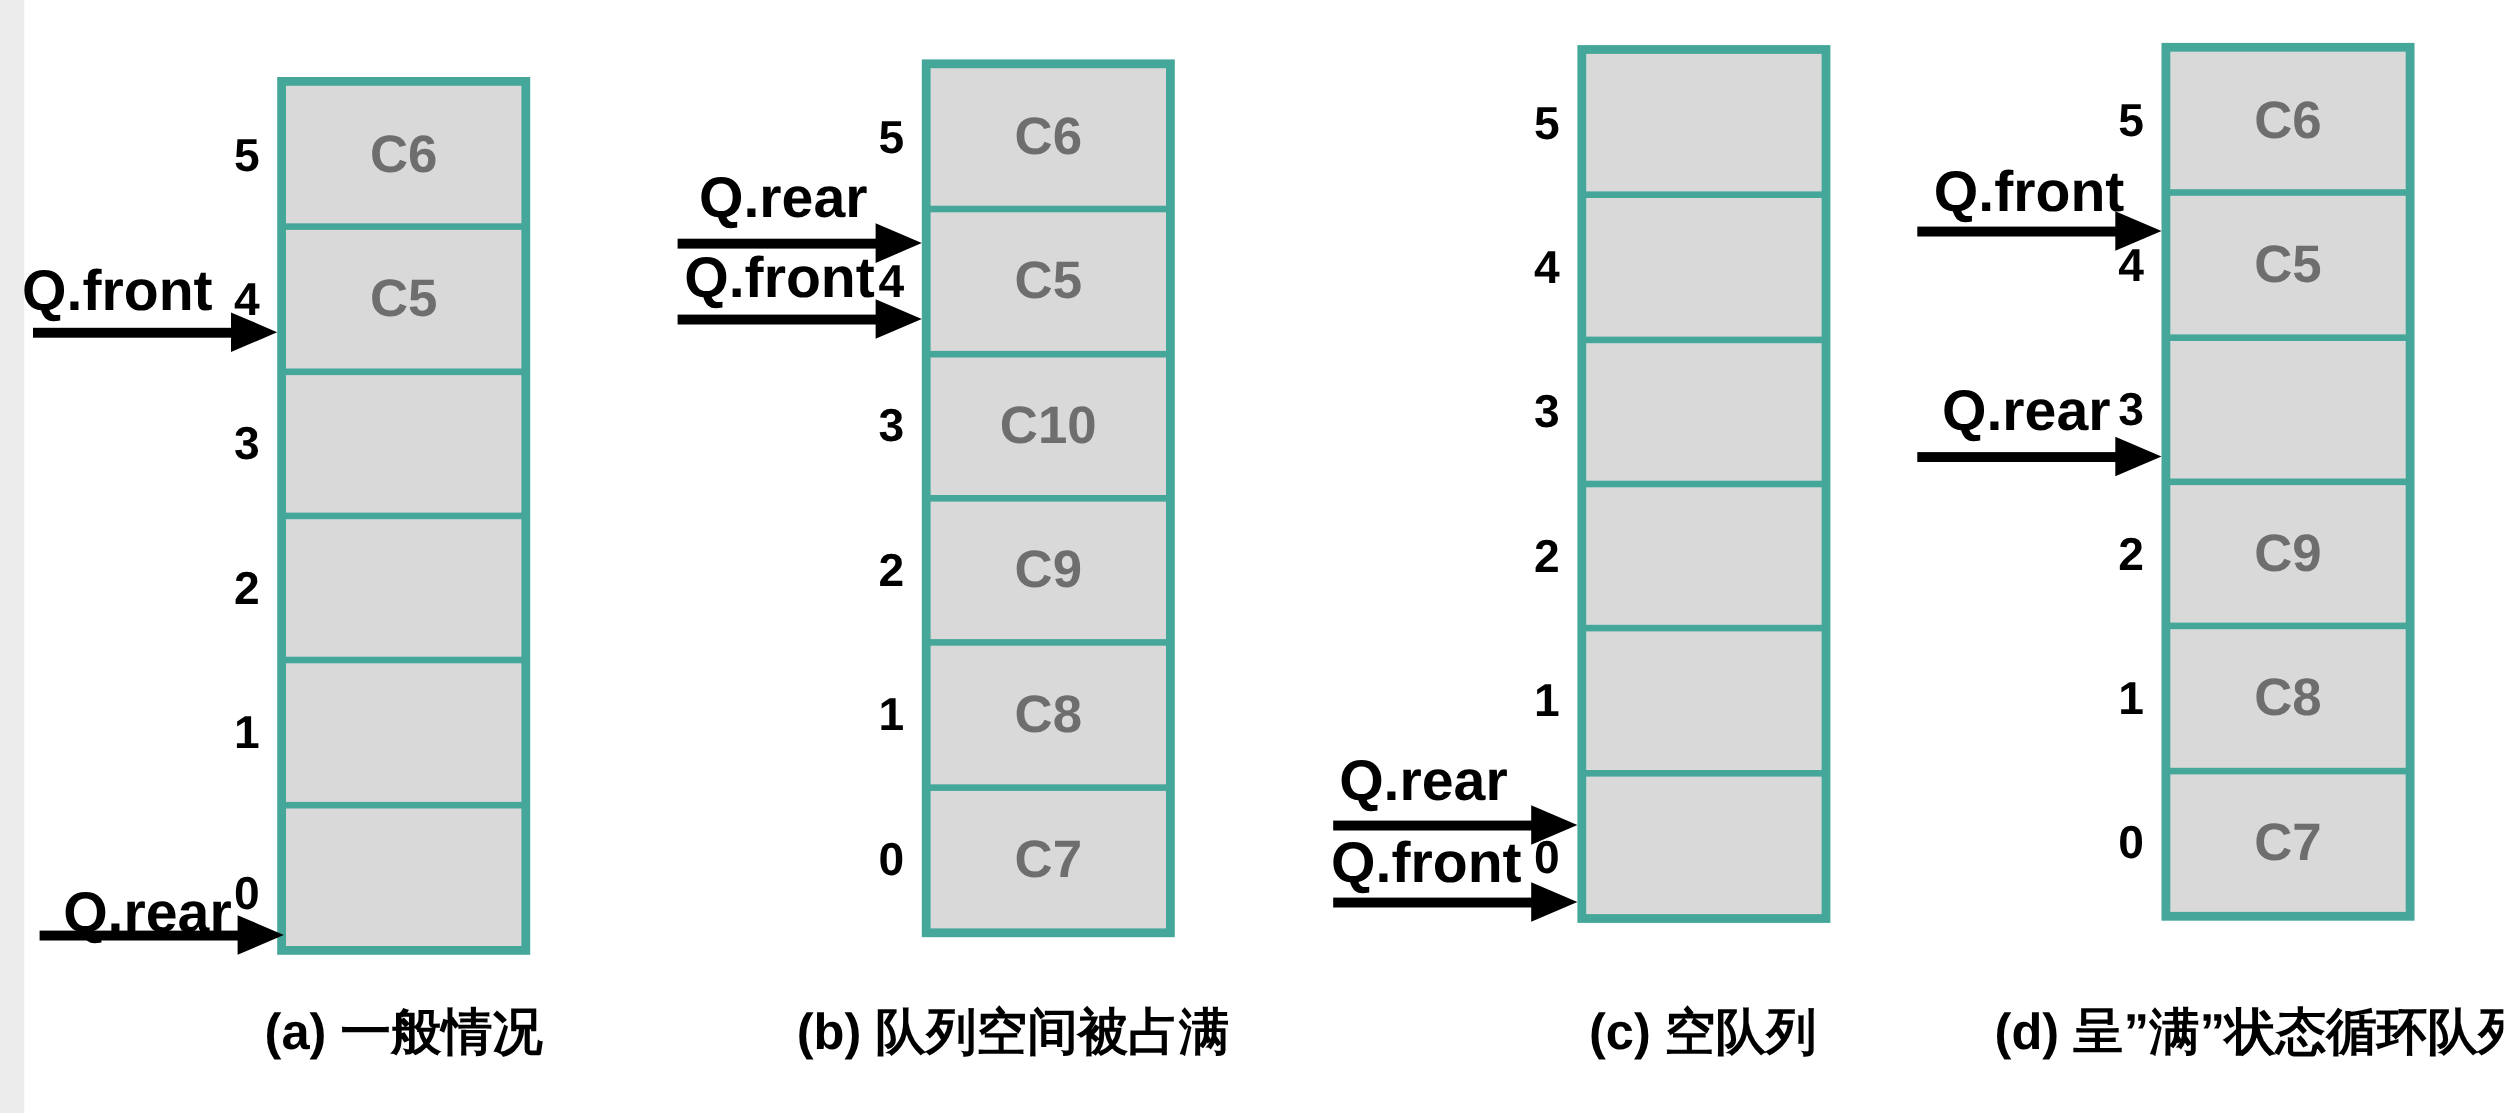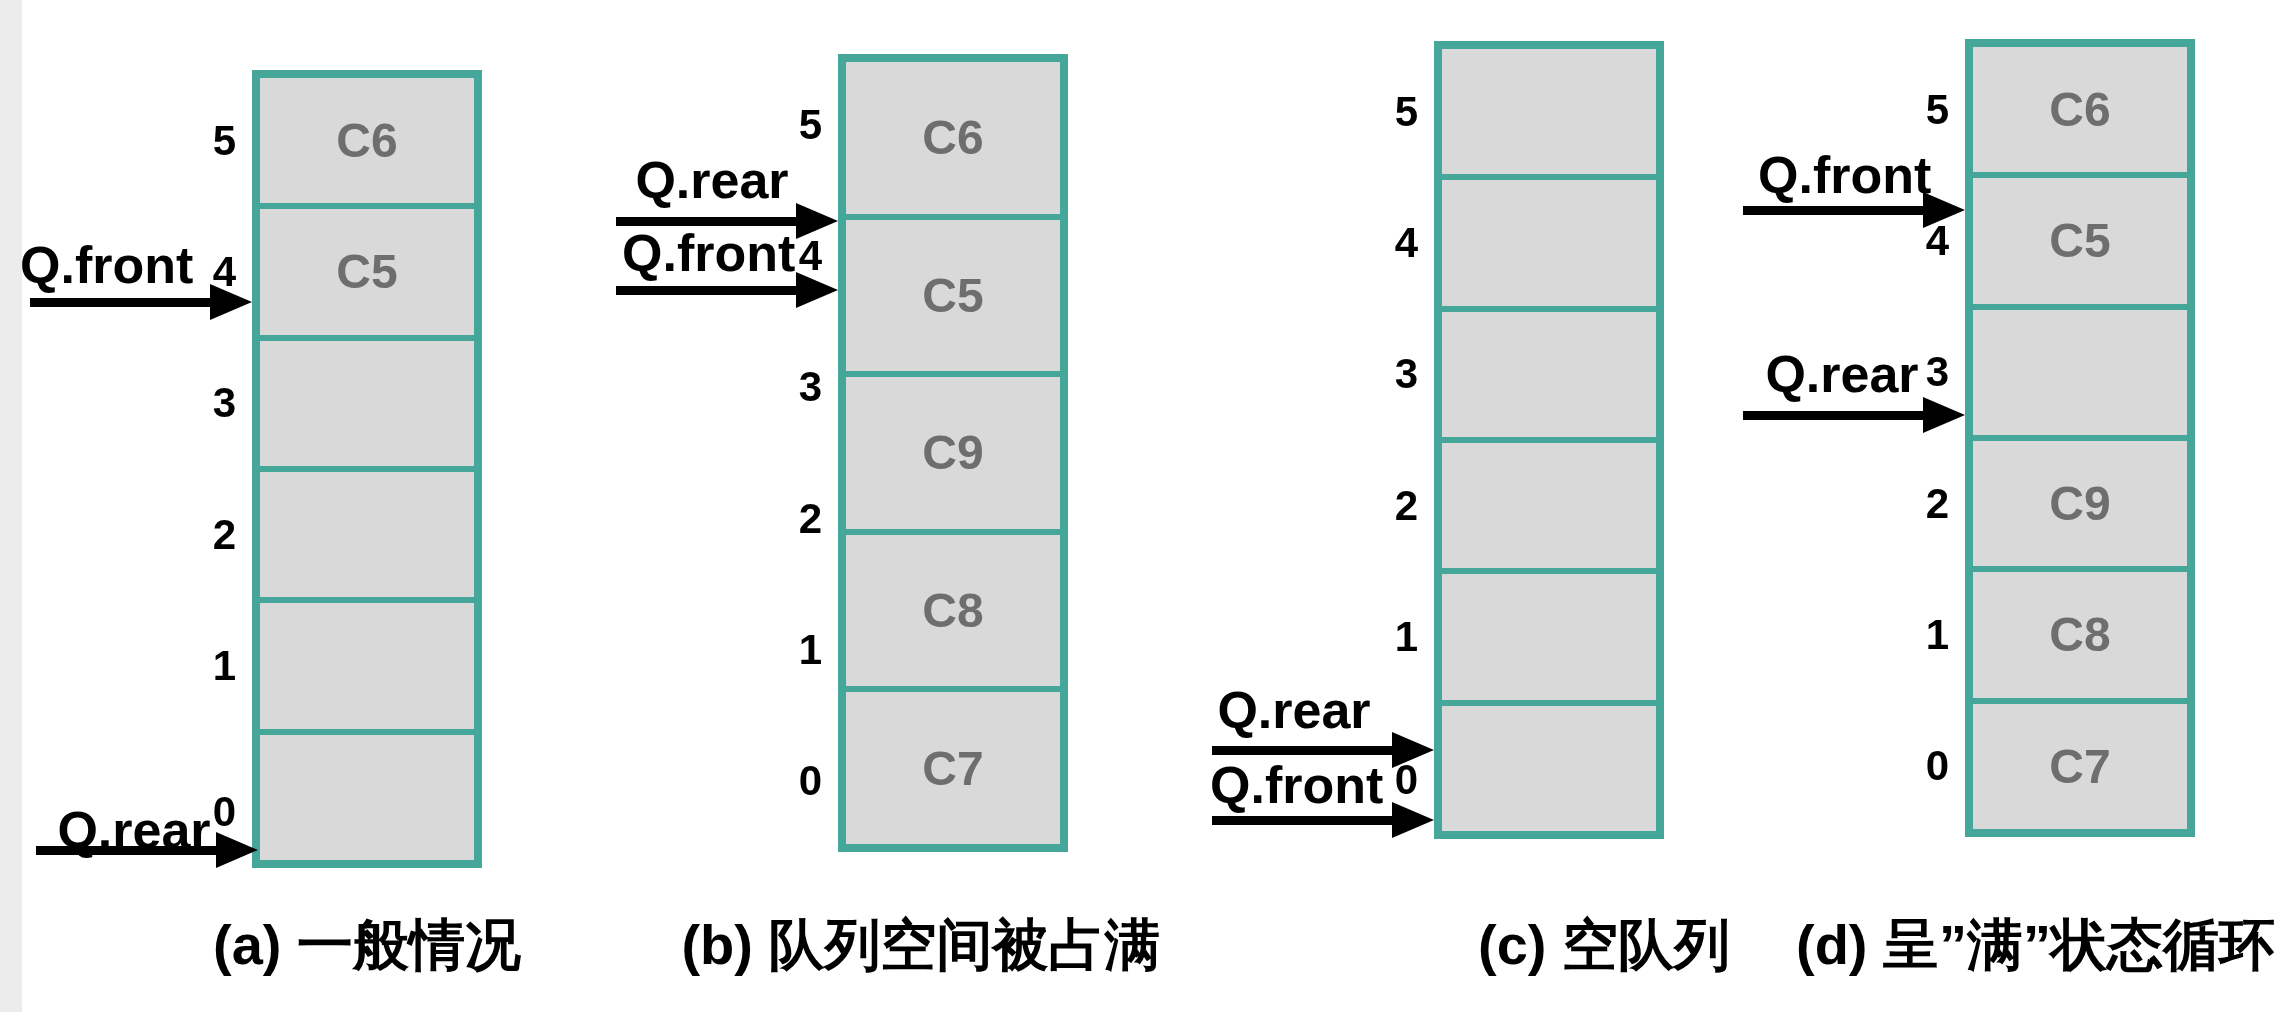--- a/index.html
+++ b/index.html
@@ -58,23 +58,23 @@
     border-left:42px solid var(--ink);border-top:18px solid transparent;border-bottom:18px solid transparent;
   }
   #a-front-a{left:30px;top:284px}   #a-rear-a{left:36px;top:832px}
   #b-rear-a{left:616px;top:203px}   #b-front-a{left:616px;top:272px}
   #c-rear-a{left:1212px;top:732px}  #c-front-a{left:1212px;top:802px}
   #d-front-a{left:1743px;top:192px} #d-rear-a{left:1743px;top:397px}
 
   
   .caption{
     position:absolute;top:908px;width:520px;text-align:center;
-    font-size:56px;font-weight:700;color:var(--ink);white-space:nowrap;
+    font-size:46px;font-weight:700;color:var(--ink);white-space:nowrap;
   }
-  #cap-a{left:107px}#cap-b{left:661px}#cap-c{left:1344px}#cap-d{left:1796px}
+  #cap-a{left:107px}#cap-b{left:661px}#cap-c{left:1288px}#cap-d{left:1796px}
 </style>
 </head>
 <body>
 
 <div id="canvas">
   <div class="leftstrip"></div>
 
   <section>
     <div class="qbox" id="qa">
       <div class="qcell">C6</div>
@@ -100,20 +100,21 @@
       <div class="shaft"></div>
       <div class="head"></div>
     </div>
     <div class="caption" id="cap-a">(a) 一般情况</div>
   </section>
 
   <section>
     <div class="qbox" id="qb">
       <div class="qcell">C6</div>
       <div class="qcell">C5</div>
+      <div class="qcell">C10</div>
       <div class="qcell">C9</div>
       <div class="qcell">C8</div>
       <div class="qcell">C7</div>
     </div>
     <div class="idx pb i0">5</div>
     <div class="idx pb i1">4</div>
     <div class="idx pb i2">3</div>
     <div class="idx pb i3">2</div>
     <div class="idx pb i4">1</div>
     <div class="idx pb i5">0</div>

